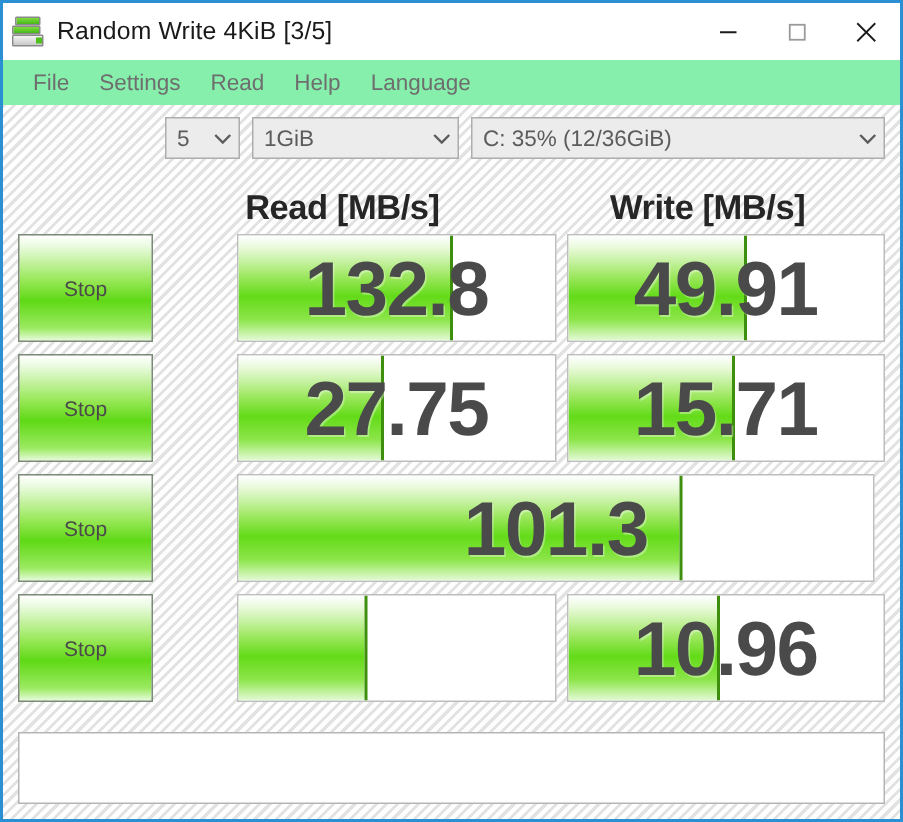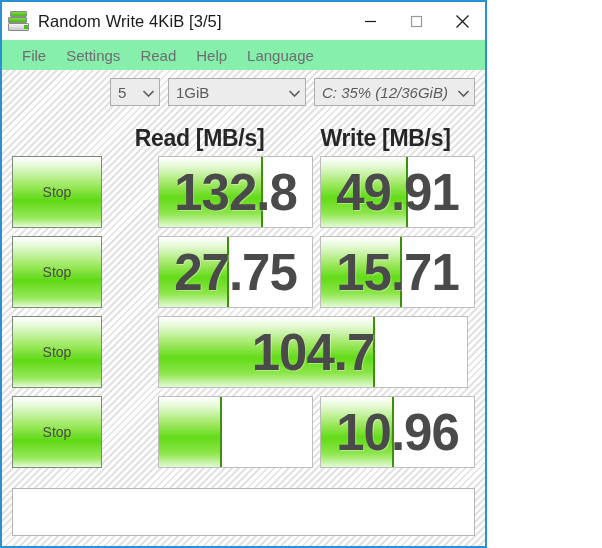--- a/index.html
+++ b/index.html
@@ -18,21 +18,21 @@
       -45deg,
       rgba(255,255,255,0.95) 0px,
       rgba(255,255,255,0.95) 3px,
       rgba(214,214,214,0.55) 3px,
       rgba(214,214,214,0.55) 5px
     );
   }
 
   #window {
     position: relative;
-    width: 487px;
+    width: 602px;
     height: 548px;
     border: 2px solid #2b8fd4;
     background: #ffffff;
     display: flex;
     flex-direction: column;
   }
 
   
   #titlebar {
     height: 38px;
@@ -143,21 +143,21 @@
     padding: 0 4px 0 7px;
     font-size: 15px;
     color: #5c5c5c;
     margin-right: 8px;
     cursor: default;
     white-space: nowrap;
     overflow: hidden;
   }
   .combo.c-count { width: 50px; flex: 0 0 50px; }
   .combo.c-size  { width: 138px; flex: 0 0 138px; }
-  .combo.c-drive { flex: 1 1 auto; margin-right: 0; font-style: italic; }
+  .combo.c-drive { flex: 1 1 auto; margin-right: 0; }
   .combo .cv { overflow: hidden; text-overflow: ellipsis; }
   .chev { flex: 0 0 auto; margin-left: 6px; }
 
   
   #header-row {
     display: flex;
     align-items: center;
     height: 36px;
     flex: 0 0 36px;
   }
@@ -358,21 +358,21 @@
         <div class="cell">
           <div class="fill" style="width: 53%;"></div>
           <div class="val">15.71</div>
         </div>
       </div>
 
       <div class="row">
         <div class="stop-btn">Stop</div>
         <div class="cell read-cell">
           <div class="fill" style="width: 70%;"></div>
-          <div class="val">104.7</div>
+          <div class="val">101.3</div>
         </div>
       </div>
 
       <div class="row">
         <div class="stop-btn">Stop</div>
         <div class="cell read-cell">
           <div class="fill" style="width: 41%;"></div>
         </div>
         <div class="cell">
           <div class="fill" style="width: 48%;"></div>

